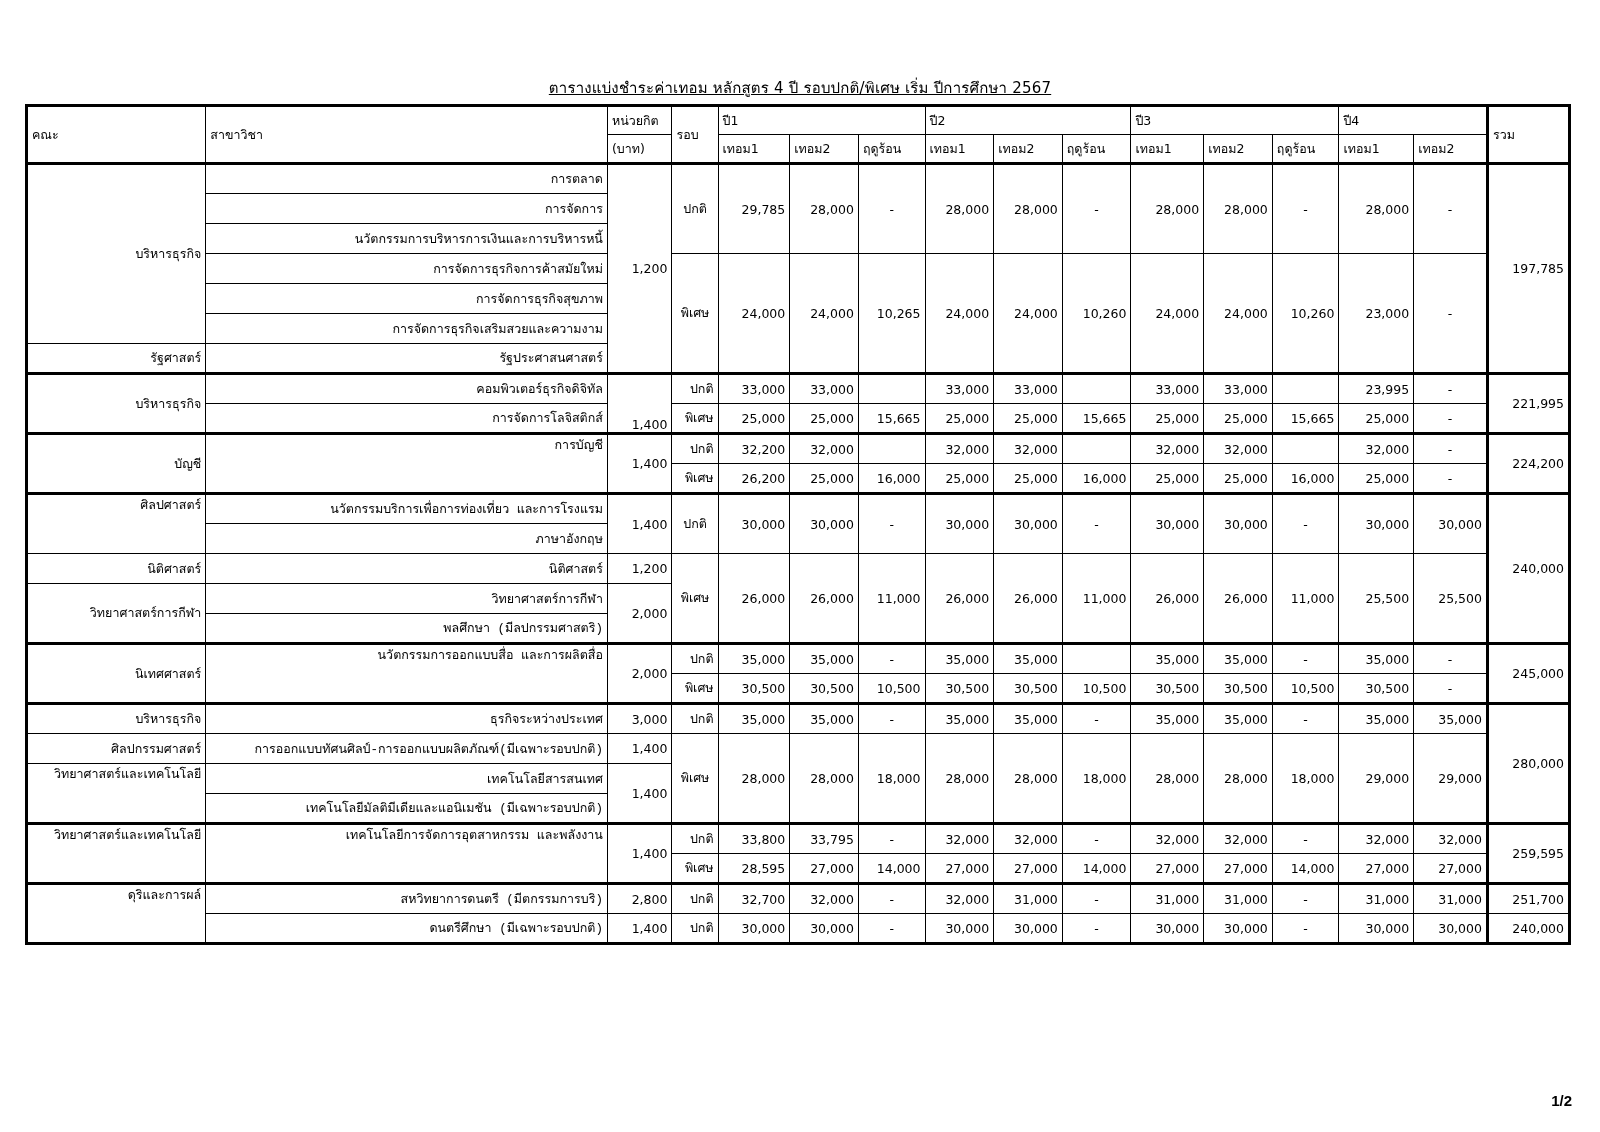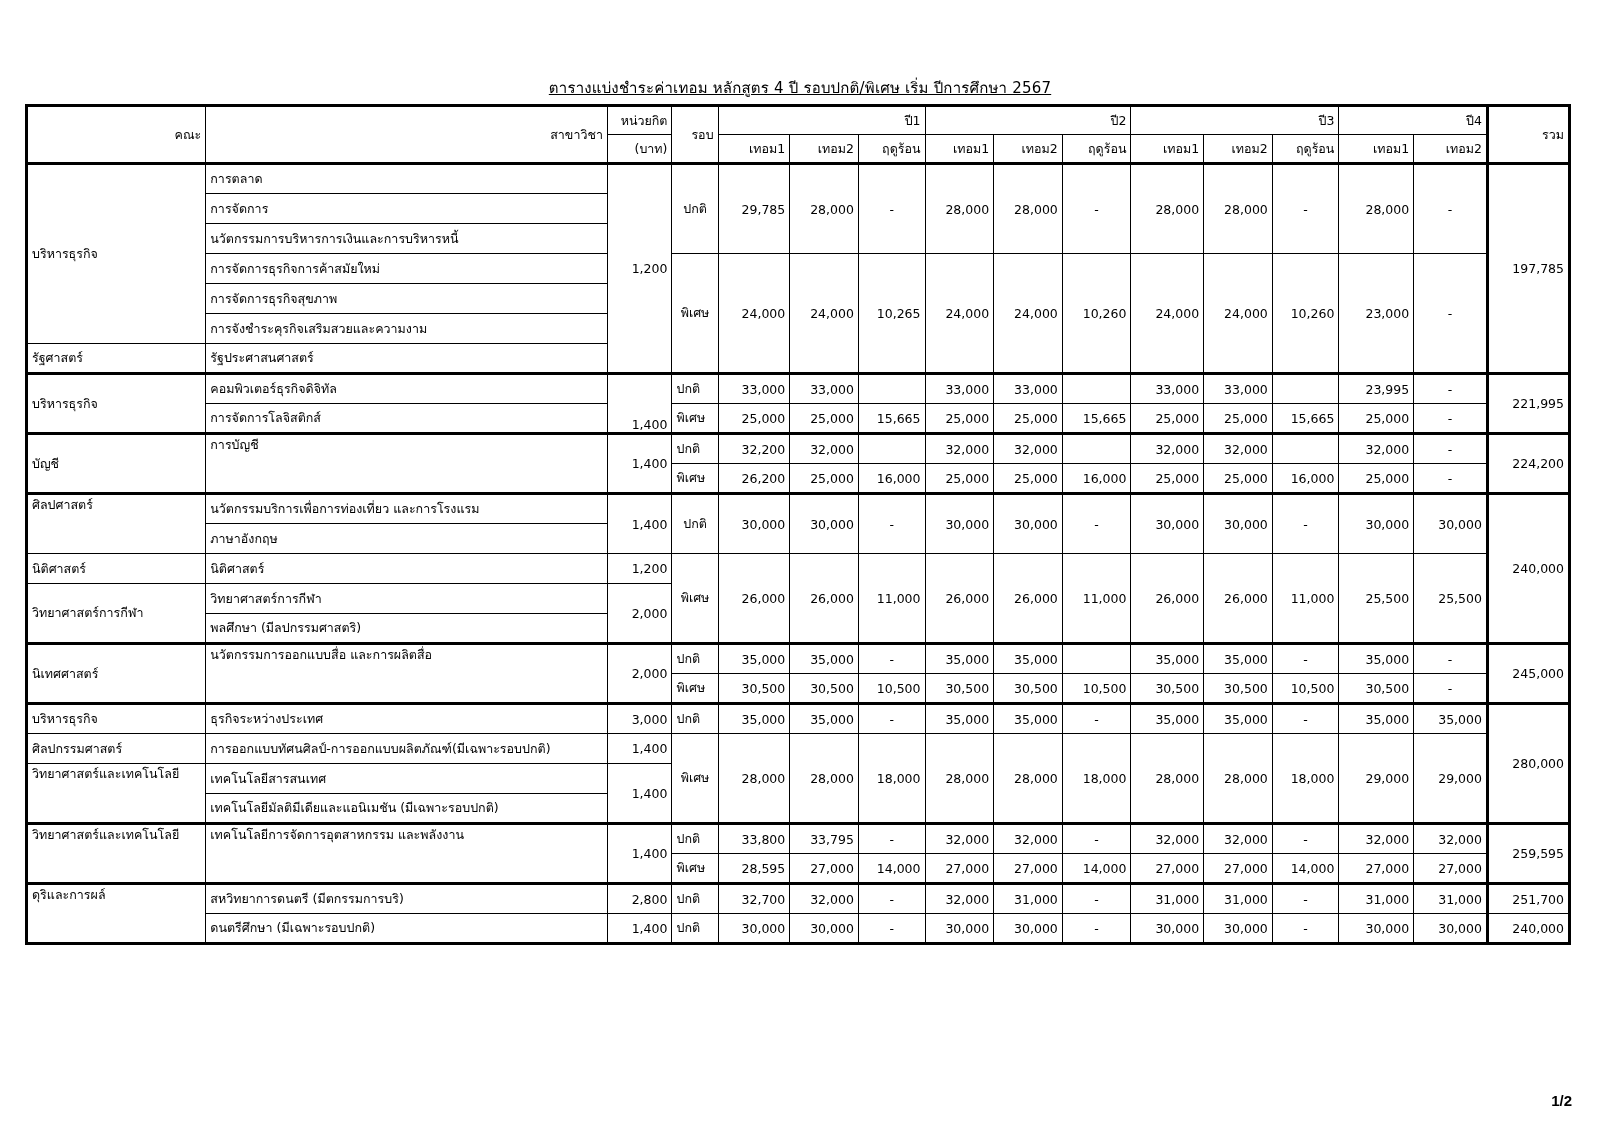--- a/index.html
+++ b/index.html
@@ -7,26 +7,26 @@
          font-family:"DejaVu Sans", "Liberation Sans", sans-serif; color:#000; }
   .title { position:absolute; left:0; width:1600px; top:76px; text-align:center;
            font-size:15px; text-decoration:underline; letter-spacing:0.2px; }
   .page-num { position:absolute; right:28px; top:1092px; font-size:15px;
               font-family:"Liberation Sans", sans-serif;font-weight:bold; }
   table.fee { position:absolute; left:25px; top:104px; width:1546px;
               border-collapse:collapse; table-layout:fixed; border:3px solid #000;
               font-size:12.5px; }
   table.fee td, table.fee th { border:1px solid #000; padding:0 4px; height:28px;
               font-weight:normal; white-space:nowrap; overflow:hidden; }
-  table.fee th { text-align:right; height:27px; }
+  table.fee th { text-align:left; height:27px; }
   .thead-bottom th, .thead-bottom td { border-bottom:3px solid #000 !important; }
   .grp-top td { border-top:3px solid #000 !important; }
   .c { text-align:center; }
   .r { text-align:right; }
-  .l { text-align:left; }
+  .l { text-align:right;font-family:Liberation Mono, monospace; }
   .total { border-left:3px solid #000 !important; }
   .vtop { vertical-align:top; }
   .vbot { vertical-align:bottom; }
 </style>
 </head>
 <body>
 
 <div class="title">ตารางแบ่งชำระค่าเทอม  หลักสูตร 4 ปี รอบปกติ/พิเศษ เริ่ม ปีการศึกษา 2567</div>
 
 <table class="fee">
@@ -112,21 +112,21 @@
         <td class="r" rowspan="4">24,000</td>
         <td class="r" rowspan="4">24,000</td>
         <td class="r" rowspan="4">10,260</td>
         <td class="r" rowspan="4">23,000</td>
         <td class="c" rowspan="4">-</td>
       </tr>
       <tr style="height: 30px;">
         <td class="l">การจัดการธุรกิจสุขภาพ</td>
       </tr>
       <tr style="height: 30px;">
-        <td class="l">การจังชำระคุรกิจเสริมสวยและความงาม</td>
+        <td class="l">การจัดการธุรกิจเสริมสวยและความงาม</td>
       </tr>
       <tr style="height: 30px;">
         <td class="l">รัฐศาสตร์</td>
         <td class="l">รัฐประศาสนศาสตร์</td>
       </tr>
       <tr class="grp-top" style="height: 30px;">
         <td class="l" rowspan="2">บริหารธุรกิจ</td>
         <td class="l">คอมพิวเตอร์ธุรกิจดิจิทัล</td>
         <td class="r vbot" rowspan="2">1,400</td>
         <td class="l">ปกติ</td>

